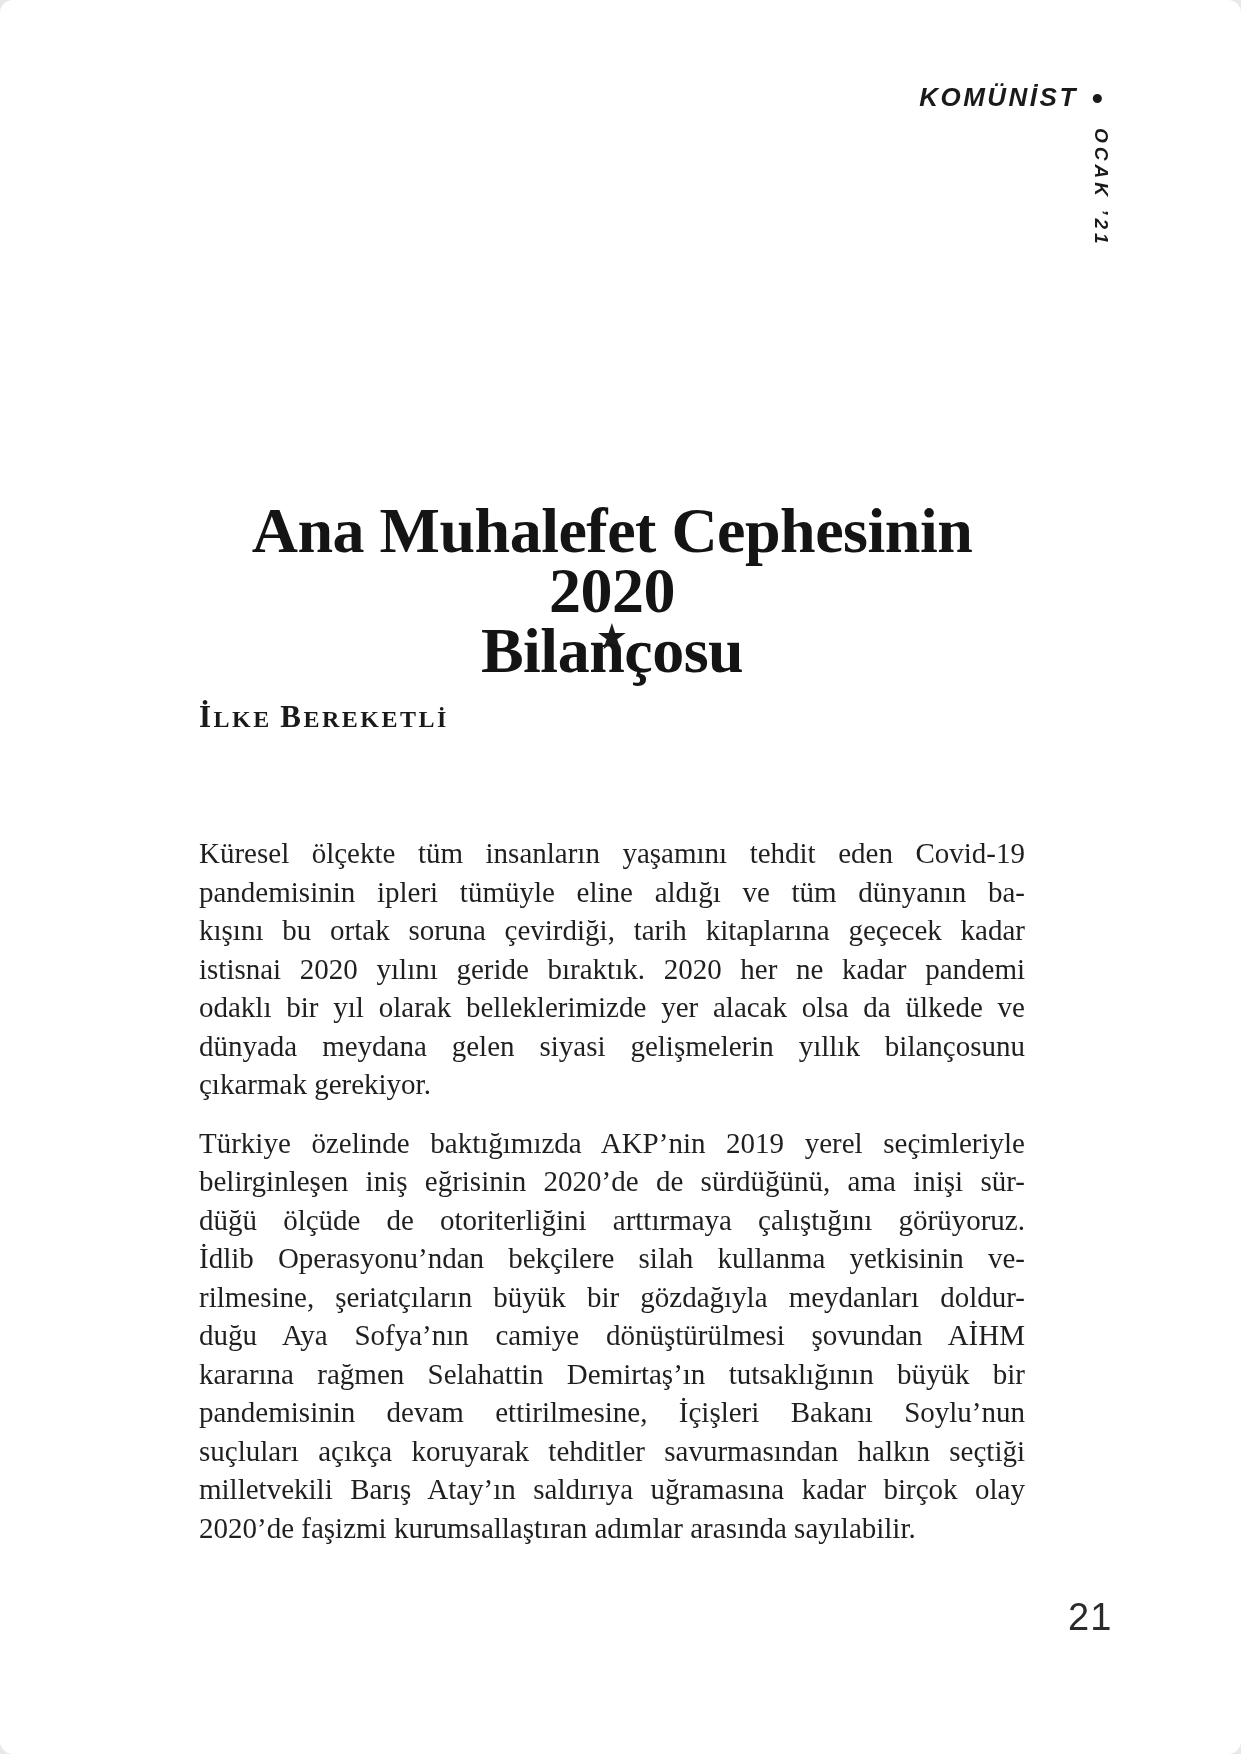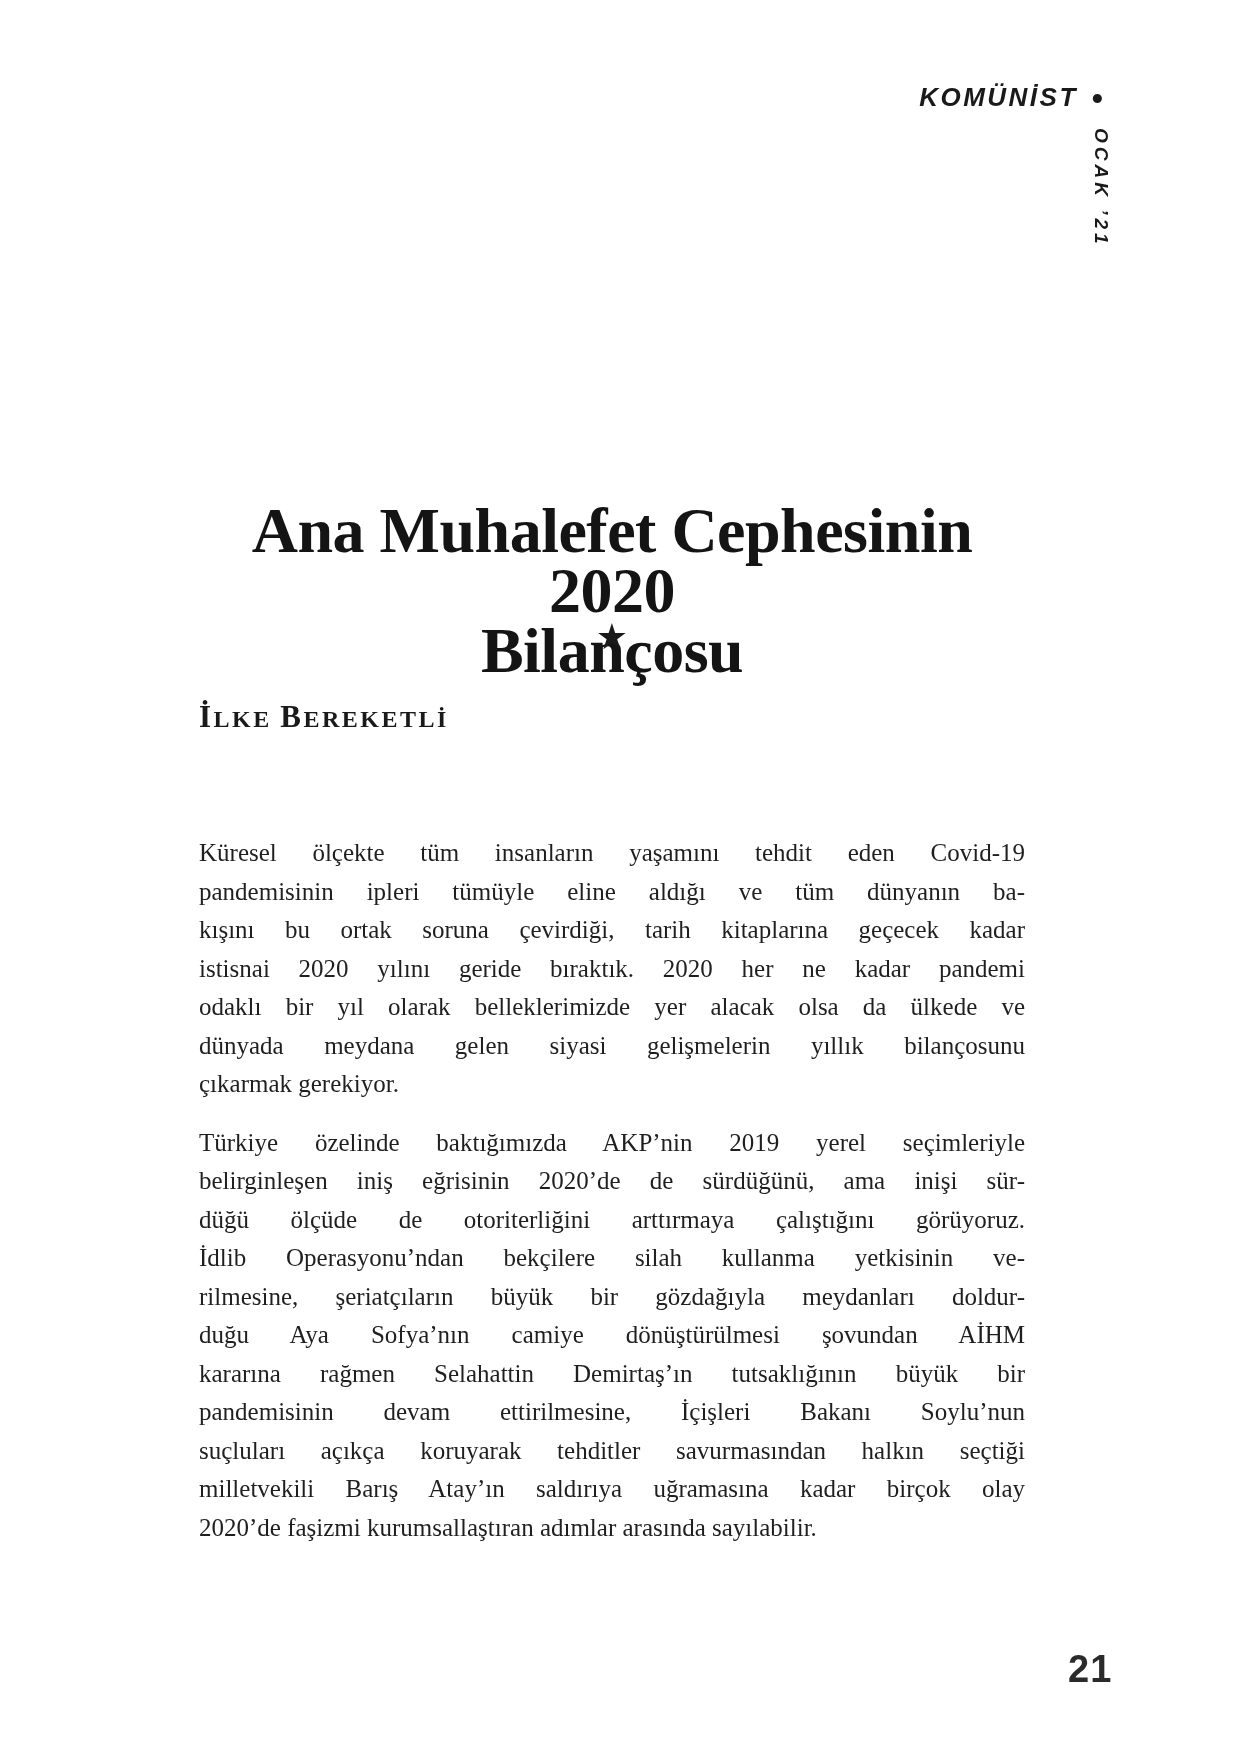--- a/index.html
+++ b/index.html
@@ -10,20 +10,21 @@
   }
   .page {
     position: relative;
     width: 1241px;
     height: 1754px;
     margin: 0 auto;
     background: #ffffff;
     overflow: hidden;
     font-family: "Liberation Serif", serif;
     color: #1f1f1f;
+    border-radius: 13px;
   }
 
   
   .masthead {
     position: absolute;
     top: 83px;
     right: 138px;
     font-family: "Liberation Sans", sans-serif;
     font-style: italic;
     font-weight: 700;
@@ -96,41 +97,41 @@
     white-space: nowrap;
   }
   .author .cap { font-size: 31px; }
 
   
   .body-text {
     position: absolute;
     left: 199px;
     top: 834px;
     width: 826px;
-    font-size: 25px;
+    font-size: 29px;
     line-height: 38.5px;
     color: #1f1f1f;
   }
   .para + .para { margin-top: 20px; }
   .line {
     text-align: justify;
     text-align-last: justify;
   }
   .line.para-end {
     text-align: left;
     text-align-last: left;
   }
 
   
   .page-number {
     position: absolute;
     left: 1068px;
-    top: 1649px;
+    top: 1597px;
     font-family: "Liberation Sans", sans-serif;
-    font-weight: 700;
+    font-weight: 400;
     font-size: 38px;
     line-height: 40px;
     letter-spacing: 1px;
     color: #2b2b2b;
   }
 </style>
 </head>
 <body>
 
 <div class="page">

